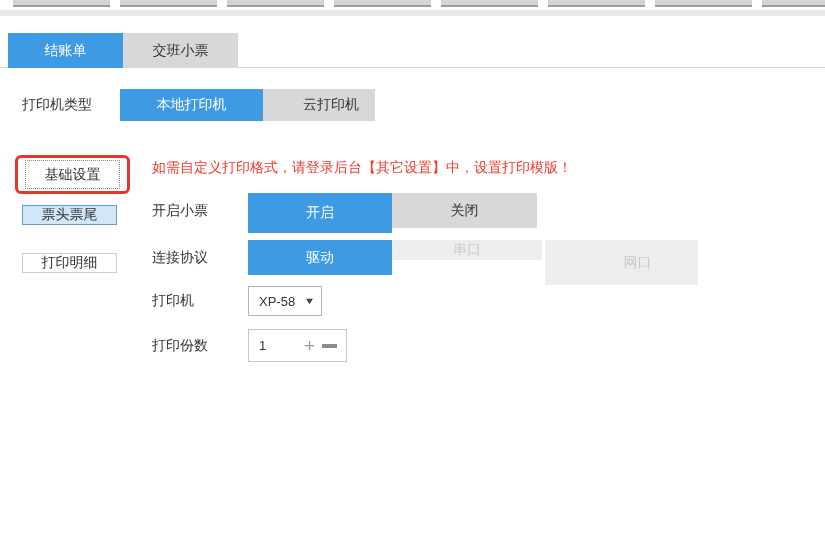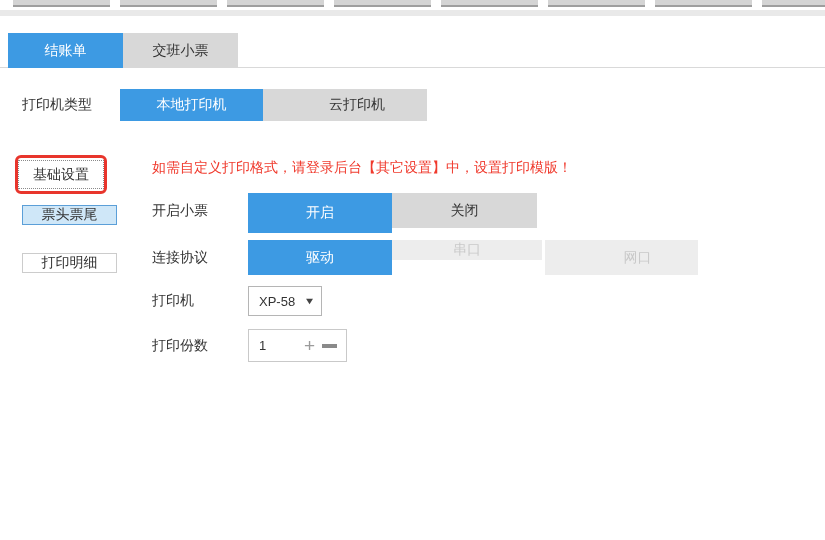--- a/index.html
+++ b/index.html
@@ -66,27 +66,27 @@
     position: absolute;
     height: 32px;
     display: flex; align-items: center; justify-content: center;
     font-size: 14px;
     cursor: pointer;
   }
   .seg.sel { background: #3d9ae3; color: #fff; }
   .seg.norm { background: #d8d8d8; color: #333; }
   .seg.dis { background: #ededed; color: #c9c9c9; }
   .ptype-opt1 { left: 120px; top: 89px; width: 143px; }
-  .ptype-opt2 { left: 263px; top: 89px; width: 164px; padding-left: 24px; }
+  .ptype-opt2 { left: 263px; top: 89px; width: 112px; padding-left: 24px; }
 
   
   .annotation-box {
     position: absolute;
     left: 15px; top: 155px;
-    width: 92px; height: 39px;
+    width: 115px; height: 39px;
     border: 3px solid #e8352c;
     border-radius: 6px;
     display: flex; align-items: center; justify-content: center;
   }
   .side-btn {
     position: absolute;
     left: 22px;
     width: 95px; height: 20px;
     display: flex; align-items: center; justify-content: center;
     font-size: 14px; color: #333;
@@ -129,21 +129,21 @@
   .lbl-receipt { top: 193px; }
   .lbl-protocol { top: 240px; }
   .lbl-printer { top: 285px; height: 31px; }
   .lbl-copies { top: 329px; height: 33px; }
 
   .receipt-on  { left: 248px; top: 193px; width: 144px; height: 40px; }
   .receipt-off { left: 392px; top: 193px; width: 145px; height: 35px; }
 
   .proto-drv { left: 248px; top: 240px; width: 144px; height: 35px; }
   .proto-ser { left: 392px; top: 240px; width: 150px; height: 20px; }
-  .proto-net { left: 545px; top: 240px; width: 153px; height: 35px; padding-left: 32px; }
+  .proto-net { left: 545px; top: 240px; width: 153px; height: 45px; padding-left: 32px; }
 
   
   .select {
     position: absolute;
     left: 248px; top: 286px;
     width: 74px; height: 30px;
     border: 1px solid #b5b5b5;
     background: #fff;
     display: flex; align-items: center;
     padding: 0 7px 0 10px;

